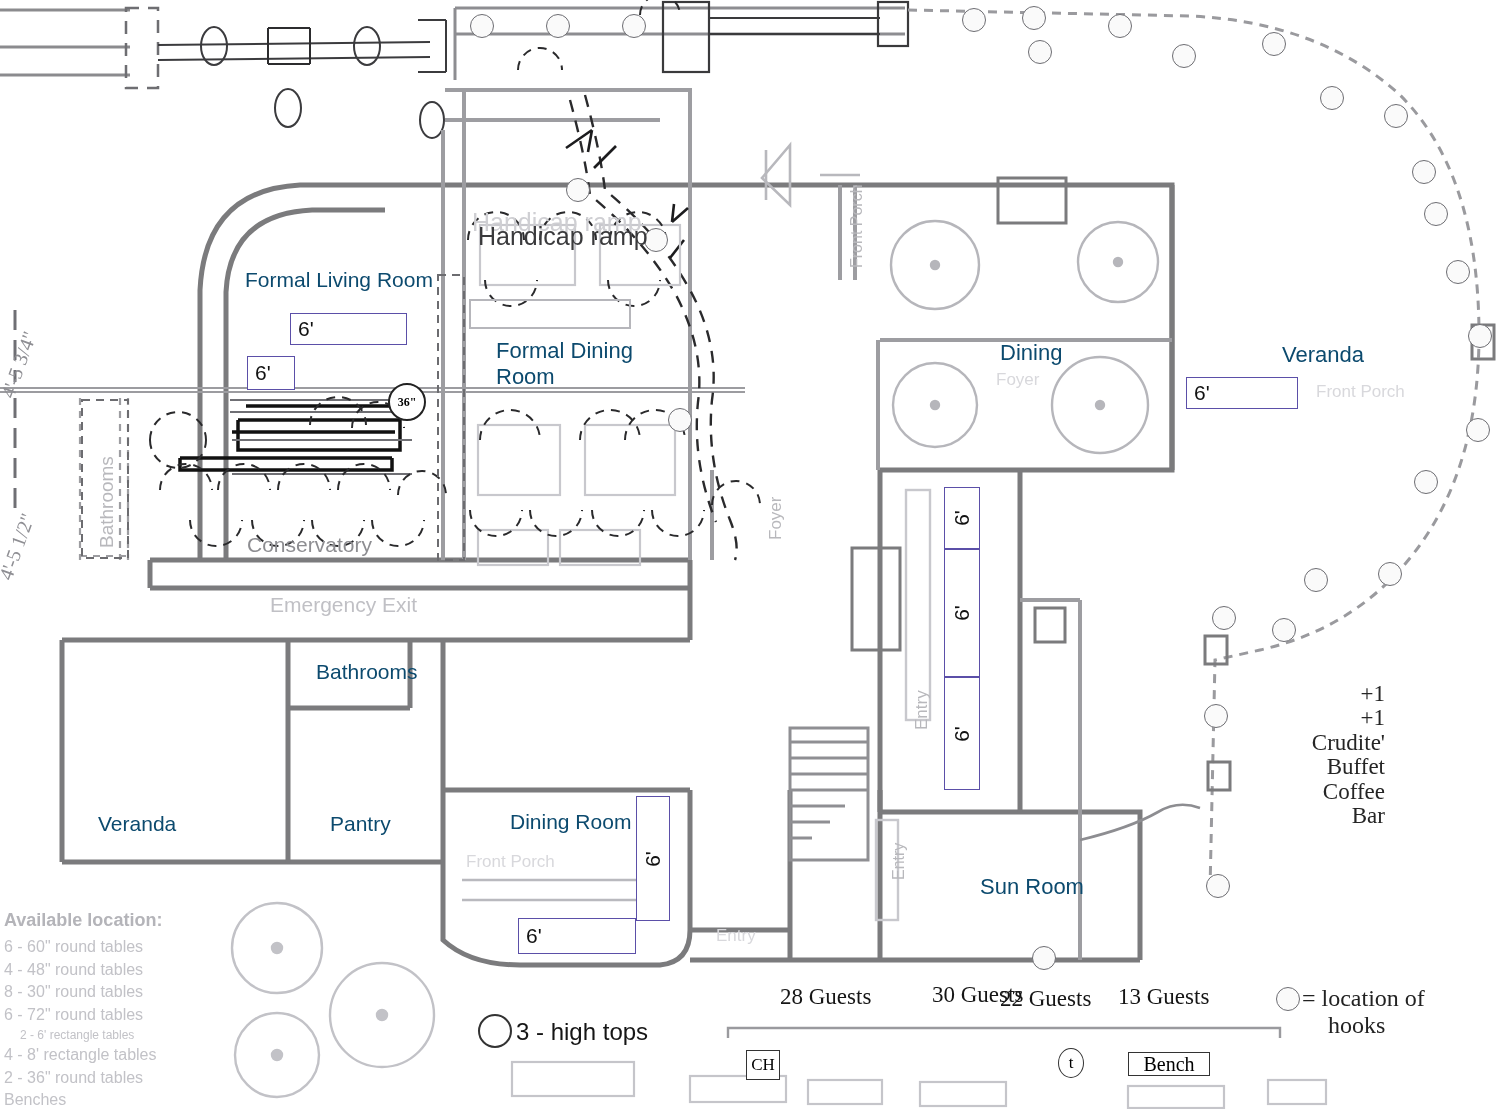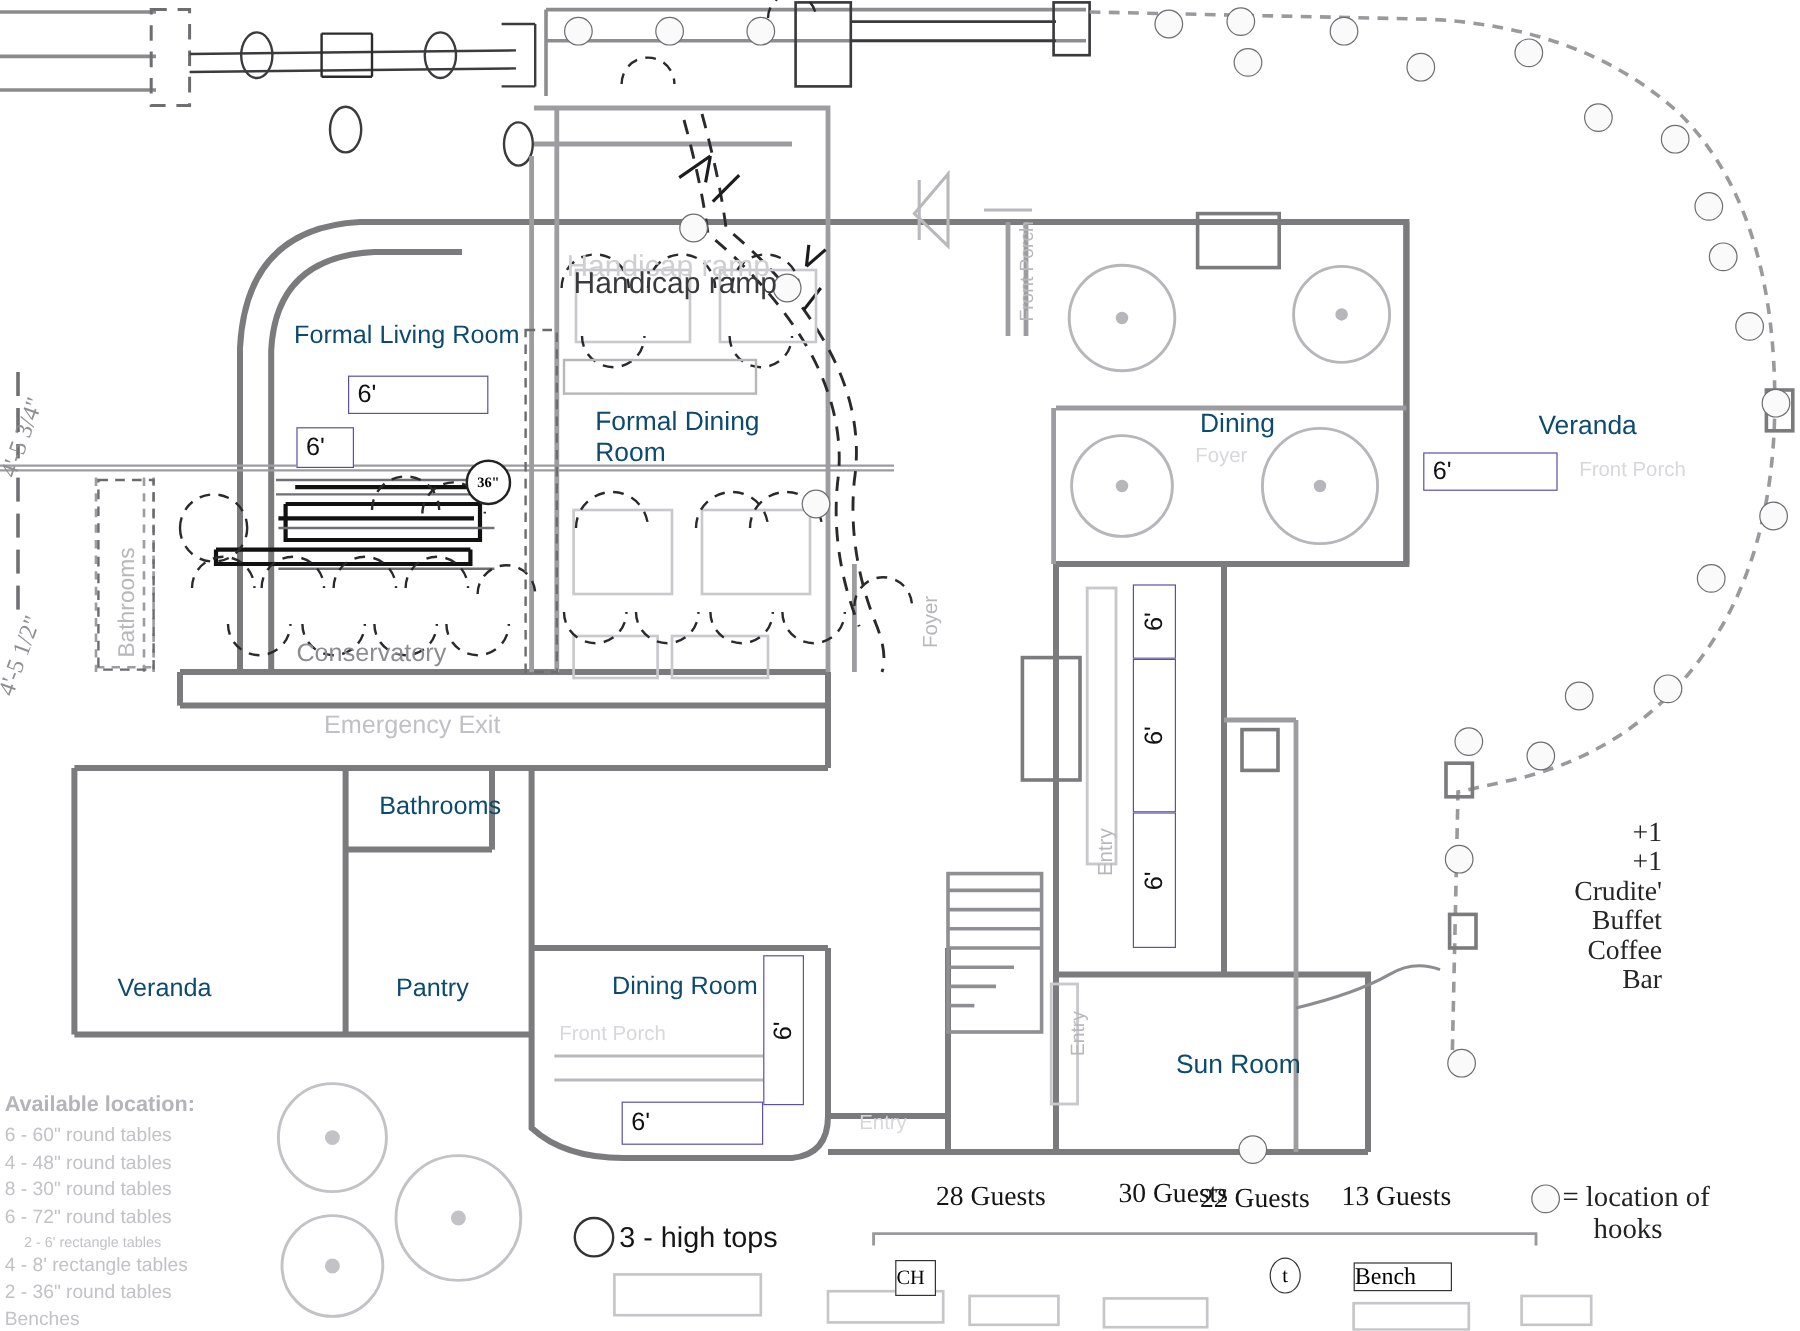--- a/index.html
+++ b/index.html
@@ -12,21 +12,21 @@
   .dimbox span{position:absolute;font-family:"Liberation Sans",sans-serif;font-size:21px;color:#111;}
   .dimbox.h span{left:7px;top:50%;transform:translateY(-50%);}
   .dimbox.v span{left:50%;top:50%;transform:translate(-50%,-50%) rotate(-90deg);}
   .hook{position:absolute;border:1.3px solid #6d6d72;border-radius:50%;background:#fafafa;box-sizing:border-box;}
   svg.ov{position:absolute;left:0;top:0;width:1500px;height:1109px;overflow:visible;}
   .circ36{position:absolute;width:38px;height:38px;border:2px solid #222;border-radius:50%;box-sizing:border-box;display:flex;align-items:center;justify-content:center;font-size:12px;font-weight:bold;font-family:"Liberation Serif",serif;background:#fff;}
   .guest{position:absolute;font-size:23px;color:#151515;font-family:"Liberation Serif",serif;white-space:nowrap;}
   .legtxt{position:absolute;font-size:24px;color:#151515;font-family:"Liberation Sans",sans-serif;white-space:nowrap;}
   .rightleg{position:absolute;font-size:23px;color:#252525;font-family:"Liberation Serif",serif;text-align:right;line-height:1.06;}
   .hooklab{position:absolute;font-size:24px;color:#222;font-family:"Liberation Serif",serif;line-height:1.12;}
-  .legbox{position:absolute;border:1.6px solid #333;box-sizing:border-box;background:#fff;display:flex;align-items:center;justify-content:flex-start;font-size:17px;font-family:"Liberation Serif",serif;}
+  .legbox{position:absolute;border:1.6px solid #333;box-sizing:border-box;background:#fff;display:flex;align-items:center;justify-content:center;font-size:17px;font-family:"Liberation Serif",serif;}
   .legcirc{position:absolute;border:1.4px solid #333;border-radius:50%;box-sizing:border-box;background:#fff;display:flex;align-items:center;justify-content:center;font-size:17px;font-family:"Liberation Serif",serif;}
   .blurtxt{position:absolute;white-space:nowrap;color:#0c4a6e;font-family:"Liberation Sans",sans-serif;}
   .blurtxt.b2{color:#d8d8dc;}
   .vtxt{position:absolute;color:#b8b8bc;font-family:"Liberation Sans",sans-serif;white-space:nowrap;}
   .bigcircle{position:absolute;border:2px solid #333;border-radius:50%;box-sizing:border-box;background:#fff;}
 </style>
 </head>
 <body>
 
 <div id="stage">

